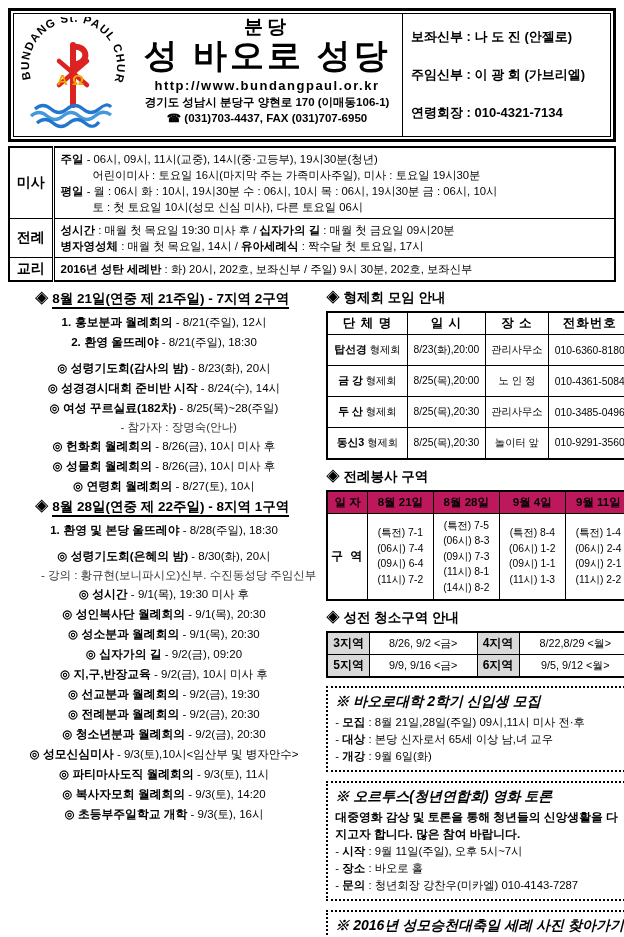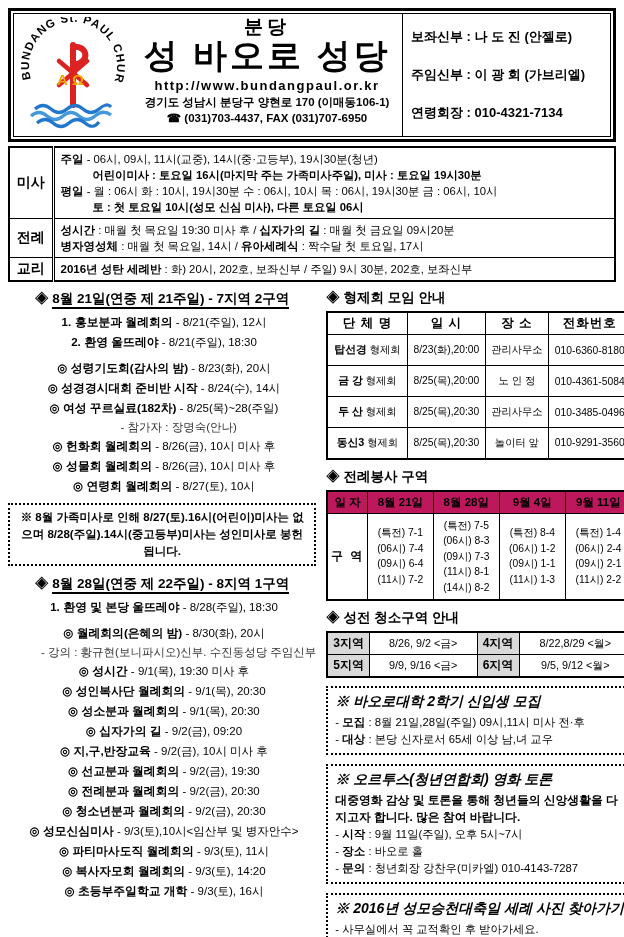--- a/index.html
+++ b/index.html
@@ -22,21 +22,21 @@
   .contact-line { font-size:13px; font-weight:bold; white-space:nowrap; }
 
   
   .info-table { width:100%; border-collapse:collapse; border:2px solid #000; margin-top:4px; }
   .info-table td { border:1px solid #000; vertical-align:middle; }
   .info-label { width:44px; text-align:center; font-weight:bold; font-size:14px;
                 border-right:3px double #000 !important; }
   .info-body { padding:3px 6px; }
   .iline { font-size:11.3px; line-height:16px; white-space:nowrap; }
   .iline b { font-size:11.5px; }
-  .iline.ind { padding-left:32px;font-weight:bold; }
+  .iline.ind { padding-left:32px; }
 
   
   .cols { display:flex; gap:10px; margin-top:6px; }
   .col-left { width:310px;text-align:center; }
   .col-right { flex:1; }
 
   .sec-heading { font-size:13.5px; font-weight:bold; margin:2px 0 4px 0; white-space:nowrap; }
   .sec-heading .u { border-bottom:2px solid #000; padding-bottom:1px; }
   .li { font-size:11.5px; line-height:20px; white-space:nowrap; }
   .li .ln { display:inline-block; width:17px; font-weight:bold; }
@@ -164,30 +164,29 @@
 
           <div class="li sub"><span class="ln"></span><b></b><span>- 참가자 : 장명숙(안나)</span></div>
 
           <div class="li"><span class="ln">◎</span><b>헌화회 월례회의</b><span> - 8/26(금), 10시 미사 후</span></div>
 
           <div class="li"><span class="ln">◎</span><b>성물회 월례회의</b><span> - 8/26(금), 10시 미사 후</span></div>
 
           <div class="li"><span class="ln">◎</span><b>연령회 월례회의</b><span> - 8/27(토), 10시</span></div>
         </div>
 
-      <div class="dotted-box">※ 8월 가족미사로 인해 8/27(토).16시(어린이)미사는 없으며 8/28(주일).14시(중고등부)미사는 성인미사로 봉헌됩니다.</div>
 
       <div class="sec-heading">
         <span>◈</span> <span class="u">8월 28일(연중 제 22주일) - 8지역 1구역</span>
       </div>
       <div>
 
           <div class="li"><span class="ln">1.</span><b>환영 및 본당 울뜨레야</b><span> - 8/28(주일), 18:30</span></div>
 
-          <div class="li gap"><span class="ln">◎</span><b>월례회의(은혜의 밤)</b><span> - 8/30(화), 20시</span></div>
+          <div class="li gap"><span class="ln">◎</span><b>성령기도회(은혜의 밤)</b><span> - 8/30(화), 20시</span></div>
 
           <div class="li sub"><span class="ln"></span><b></b><span>- 강의 : 황규현(보니파시오)신부. 수진동성당 주임신부</span></div>
 
           <div class="li"><span class="ln">◎</span><b>성시간</b><span> - 9/1(목), 19:30 미사 후</span></div>
 
           <div class="li"><span class="ln">◎</span><b>성인복사단 월례회의</b><span> - 9/1(목), 20:30</span></div>
 
           <div class="li"><span class="ln">◎</span><b>성소분과 월례회의</b><span> - 9/1(목), 20:30</span></div>
 
           <div class="li"><span class="ln">◎</span><b>십자가의 길</b><span> - 9/2(금), 09:20</span></div>
@@ -313,20 +312,21 @@
             </tr>
           </tbody>
       </table>
 
       <div class="r-box">
         <div class="box-title">※ 바오로대학 2학기 신입생 모집</div>
         <div>
 
         <div class="box-line">- <b>모집</b><span> : 8월 21일,28일(주일) 09시,11시 미사 전·후</span></div>
             <div class="box-line">- <b>대상</b><span> : 본당 신자로서 65세 이상 남,녀 교우</span></div>
+            <div class="box-line">- <b>개강</b><span> : 9월 6일(화)</span></div>
           </div>
       </div>
 
       <div class="r-box">
         <div class="box-title">※ 오르투스(청년연합회) 영화 토론</div>
         <div class="box-body">대중영화 감상 및 토론을 통해 청년들의 신앙생활을 다지고자 합니다. 많은 참여 바랍니다.</div>
         <div>
 
         <div class="box-line">- <b>시작</b><span> : 9월 11일(주일), 오후 5시~7시</span></div>
             <div class="box-line">- <b>장소</b><span> : 바오로 홀</span></div>

